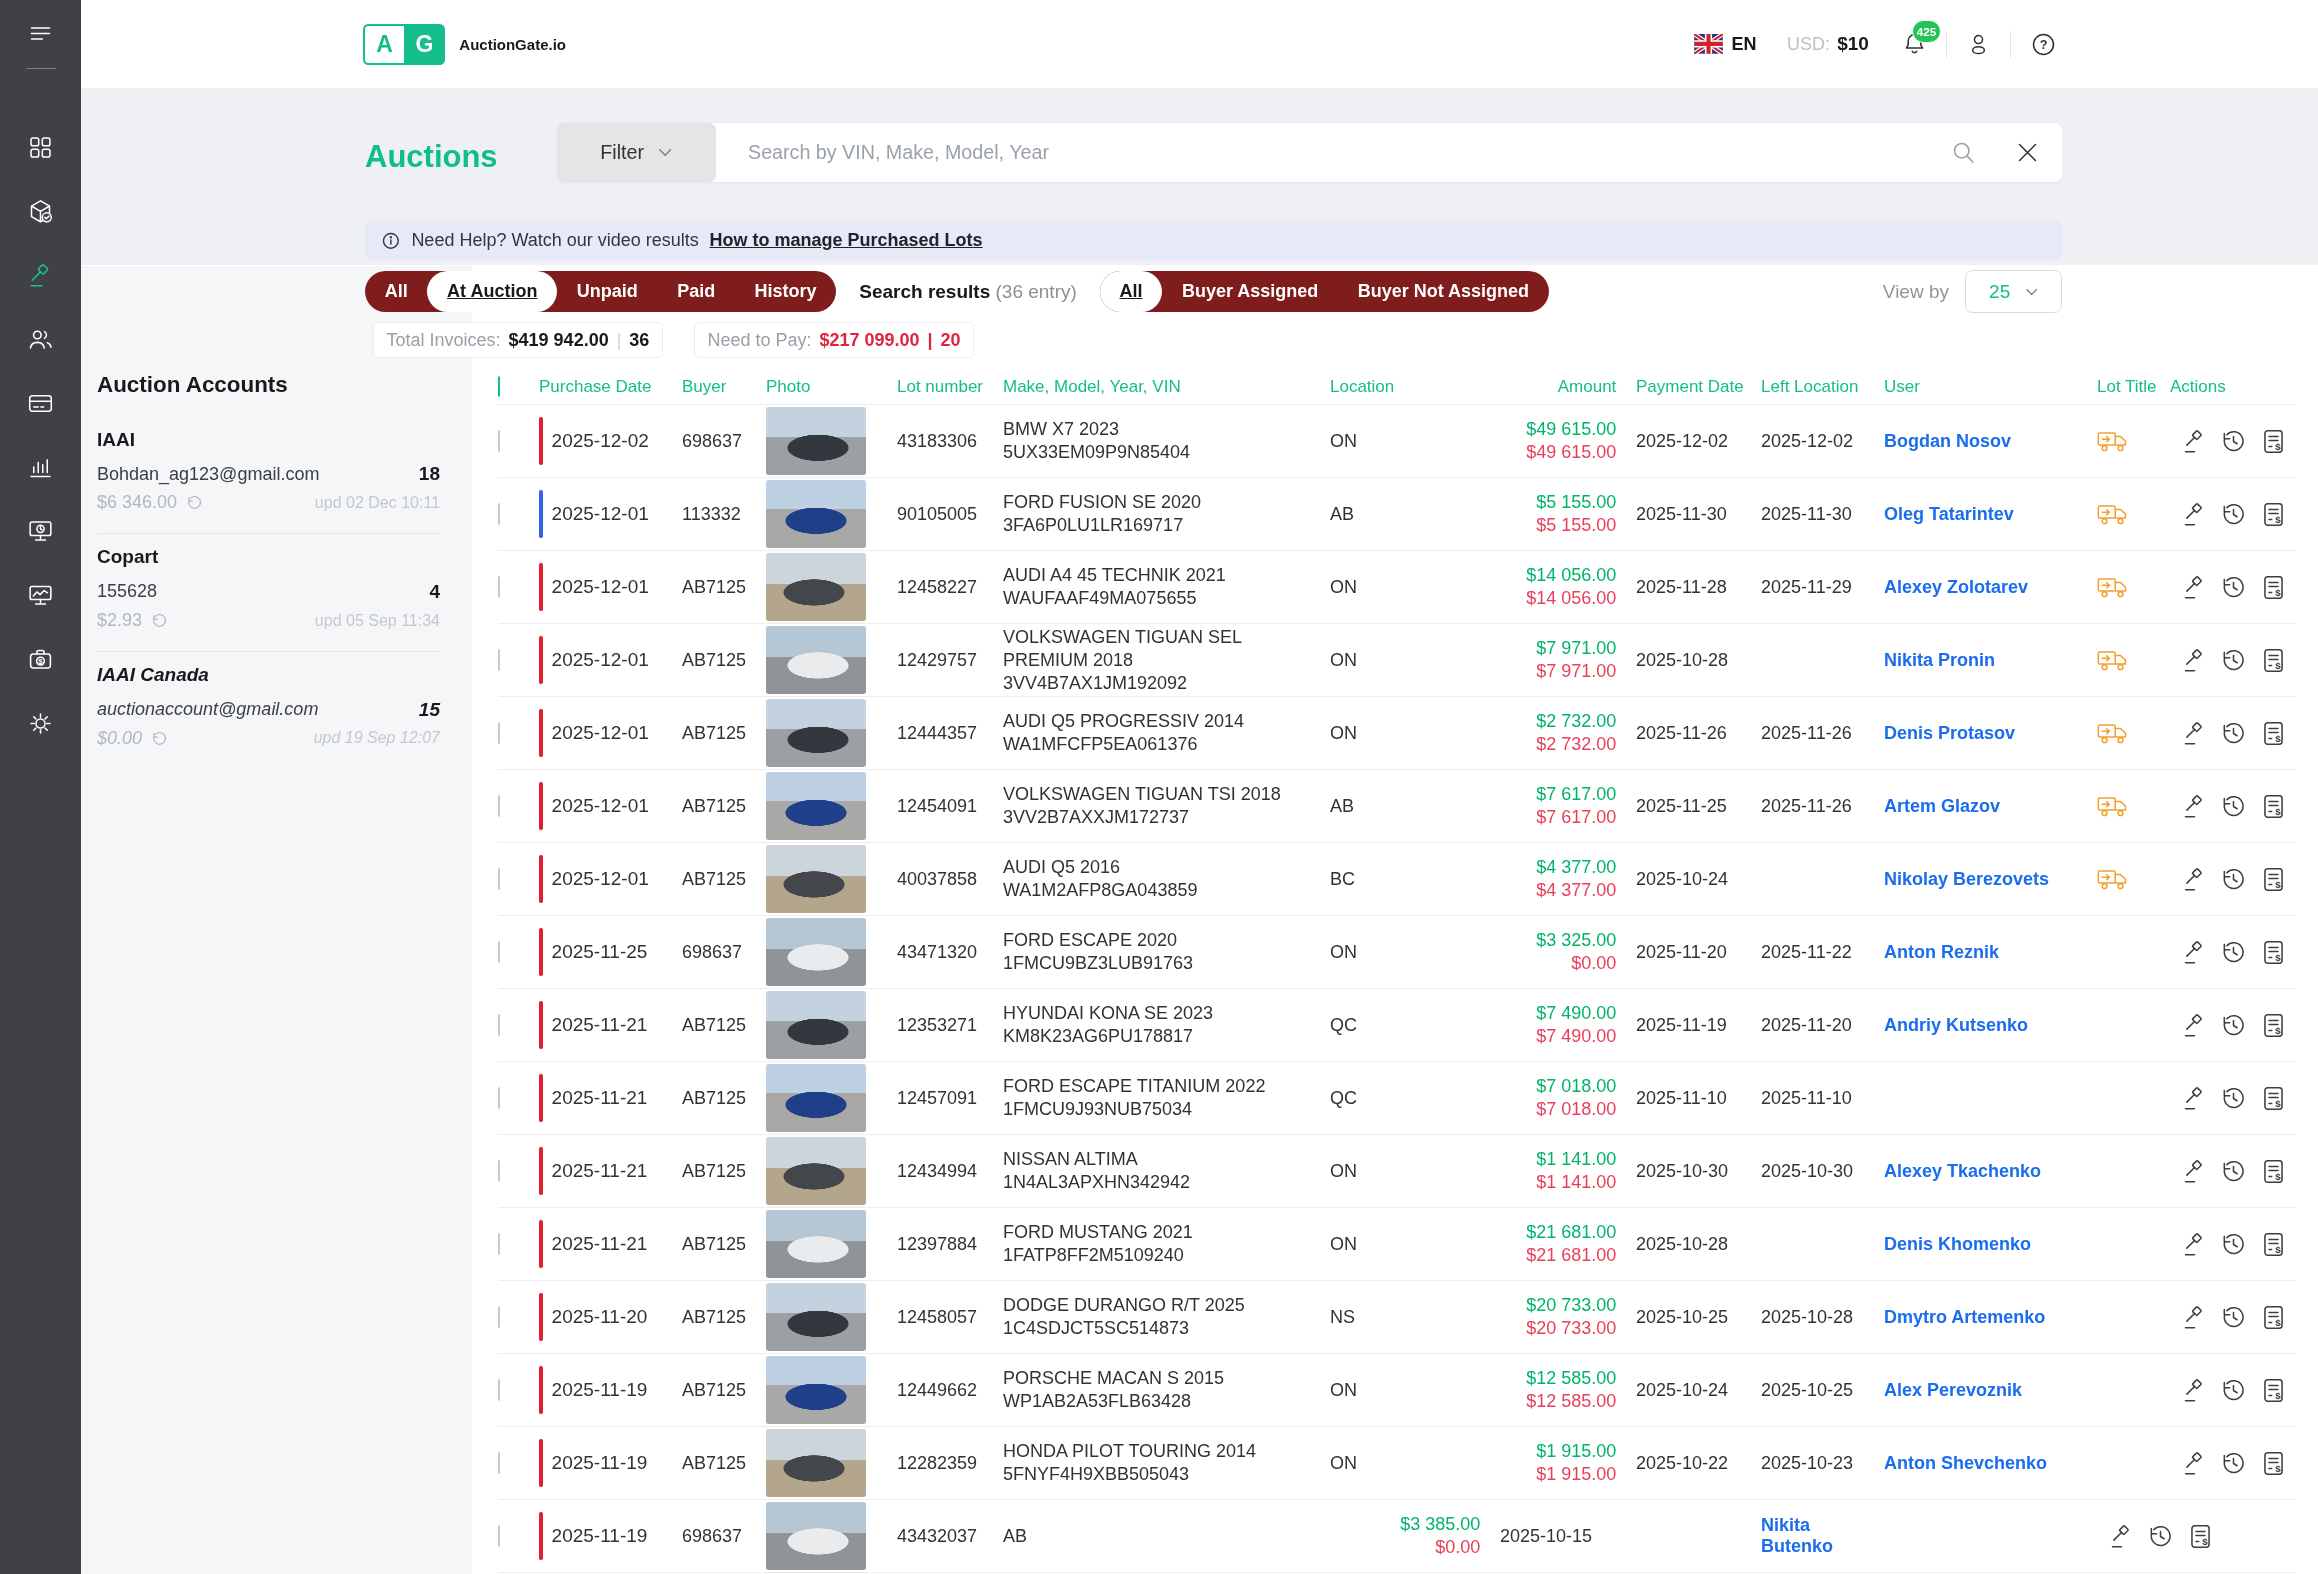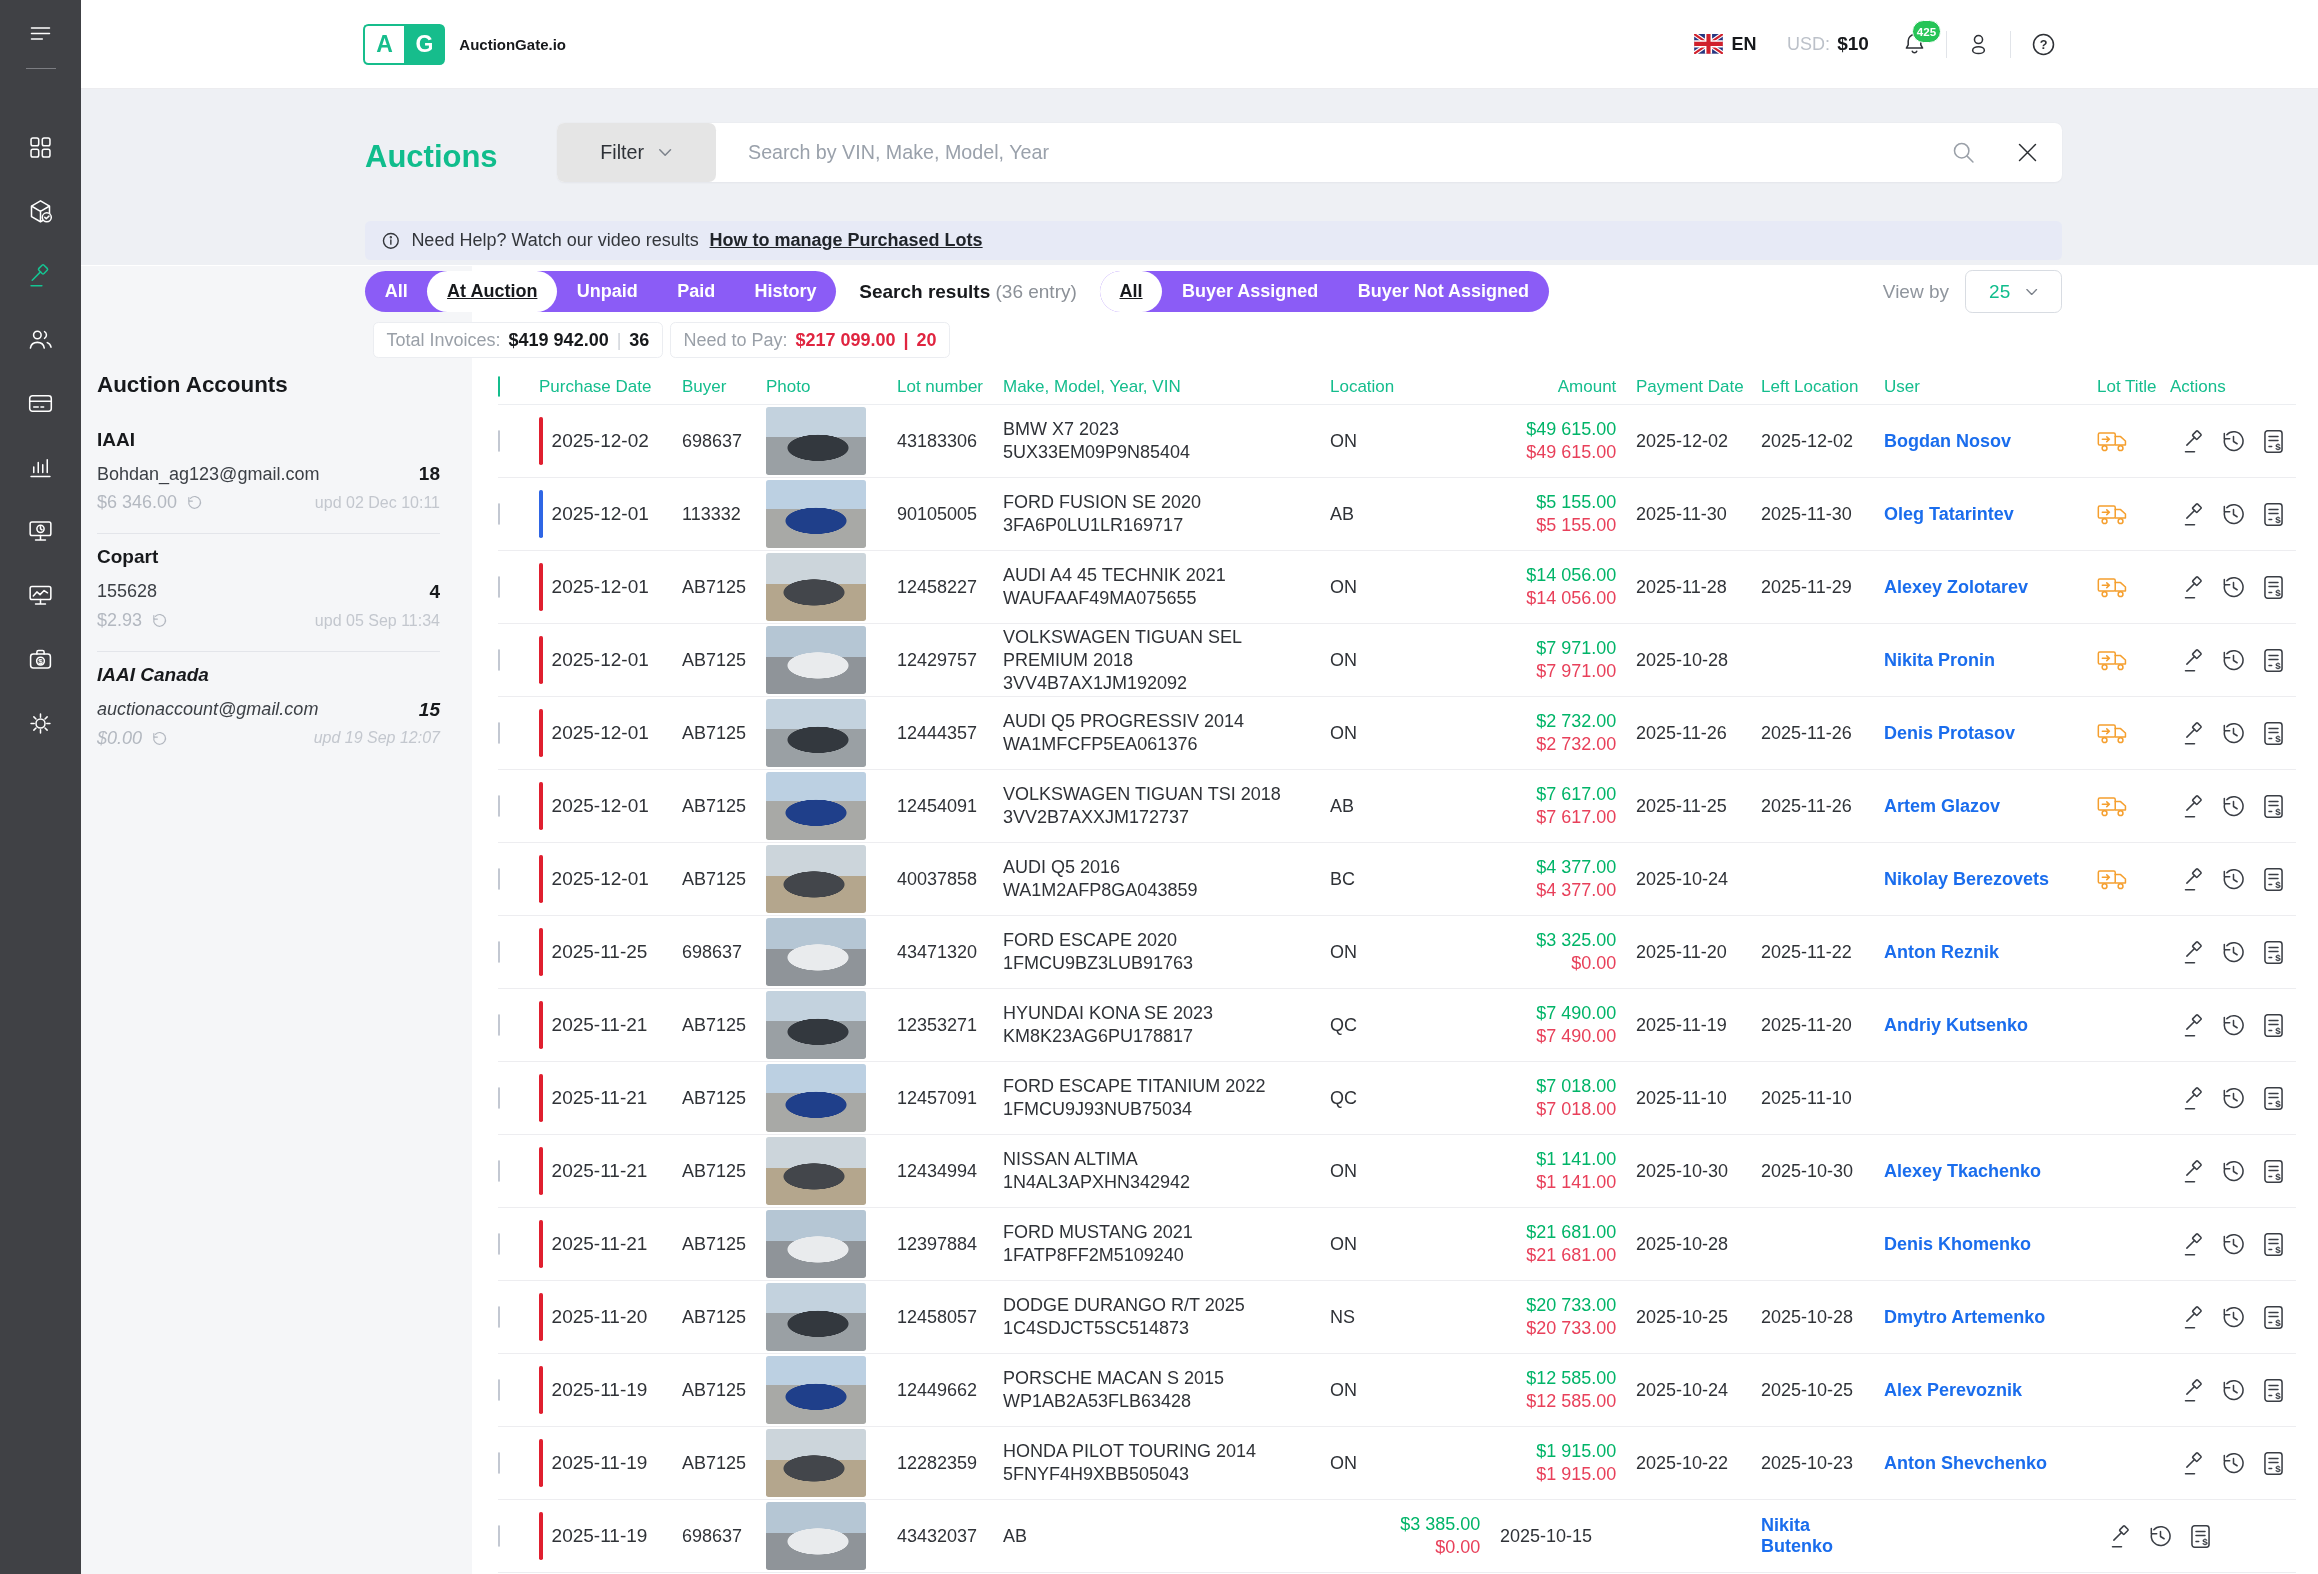--- a/index.html
+++ b/index.html
@@ -52,37 +52,37 @@
   .search-input::placeholder { color:#9aa1ab; }
   .sb-ico { color:#9aa0a8; margin-right:39px; cursor:pointer; }
   .sb-x { color:#2a2d31; margin-right:23px; cursor:pointer; }
   .banner { position:absolute; left:284px; top:132px; width:1697px; height:39px; background:#e7eaf6;
     border-radius:5.4px; display:flex; align-items:center; padding:0 16px; gap:10.7px; font-size:18px; color:#33363b; }
   .banner a { color:#20242a; font-weight:bold; text-decoration:underline; cursor:pointer; }
 
   
   .tabsrow { position:absolute; left:365px; top:271px; right:257px; height:41px; display:flex;
     align-items:center; z-index:2; }
-  .pillgrp { display:flex; align-items:flex-start; background:#8b5cf6; border-radius:20.6px; height:41px; }
+  .pillgrp { display:flex; align-items:flex-start; background:#7f1d1d; border-radius:20.6px; height:41px; }
   .pill { padding:0 19.7px; height:41px; line-height:41px; color:#fff; font-size:18px; font-weight:bold;
     cursor:pointer; white-space:nowrap; }
   .pill.on { background:#fff; color:#17191c; border-radius:20.6px; text-decoration:underline; }
   .results { margin-left:23px; font-size:19px; white-space:nowrap; }
   .results b { font-weight:bold; }
   .results span { color:#8b9097; font-weight:normal; }
   .grp2 { margin-left:23px; }
   .viewby { margin-left:auto; display:flex; align-items:center; gap:16px; }
   .viewby .lbl { font-size:19px; color:#8f959d; }
   .vb-box { width:97px; height:43px; border:0.9px solid #d8dce2; border-radius:7.2px; background:#fff;
     display:flex; align-items:center; justify-content:center; gap:14.3px; cursor:pointer; }
   .vb-box .num { color:#10bd8c; font-size:19px; }
   .chev { color:#7c828b; }
 
   
-  .totals { position:absolute; left:373px; top:322px; display:flex; gap:7px; z-index:2; }
+  .totals { position:absolute; left:373px; top:322px; display:flex; gap:31px; z-index:2; }
   .chipT { height:36px; background:#fff; border:0.9px solid #ebedf1; border-radius:5.4px; display:flex;
     align-items:center; padding:0 12.5px; gap:8px; font-size:18px; }
   .chipT .lab { color:#9aa0a8; }
   .chipT .val { font-weight:bold; }
   .chipT .sep { color:#d0d4da; }
   .chipT.red .val, .chipT.red .cnt, .chipT.red .sep { color:#e02540; font-weight:bold; }
   .chipT .cnt { font-weight:bold; }
 
   
   .accounts { position:absolute; left:81px; top:266px; width:391px; height:1309px; background:#f5f6f8; z-index:1;

